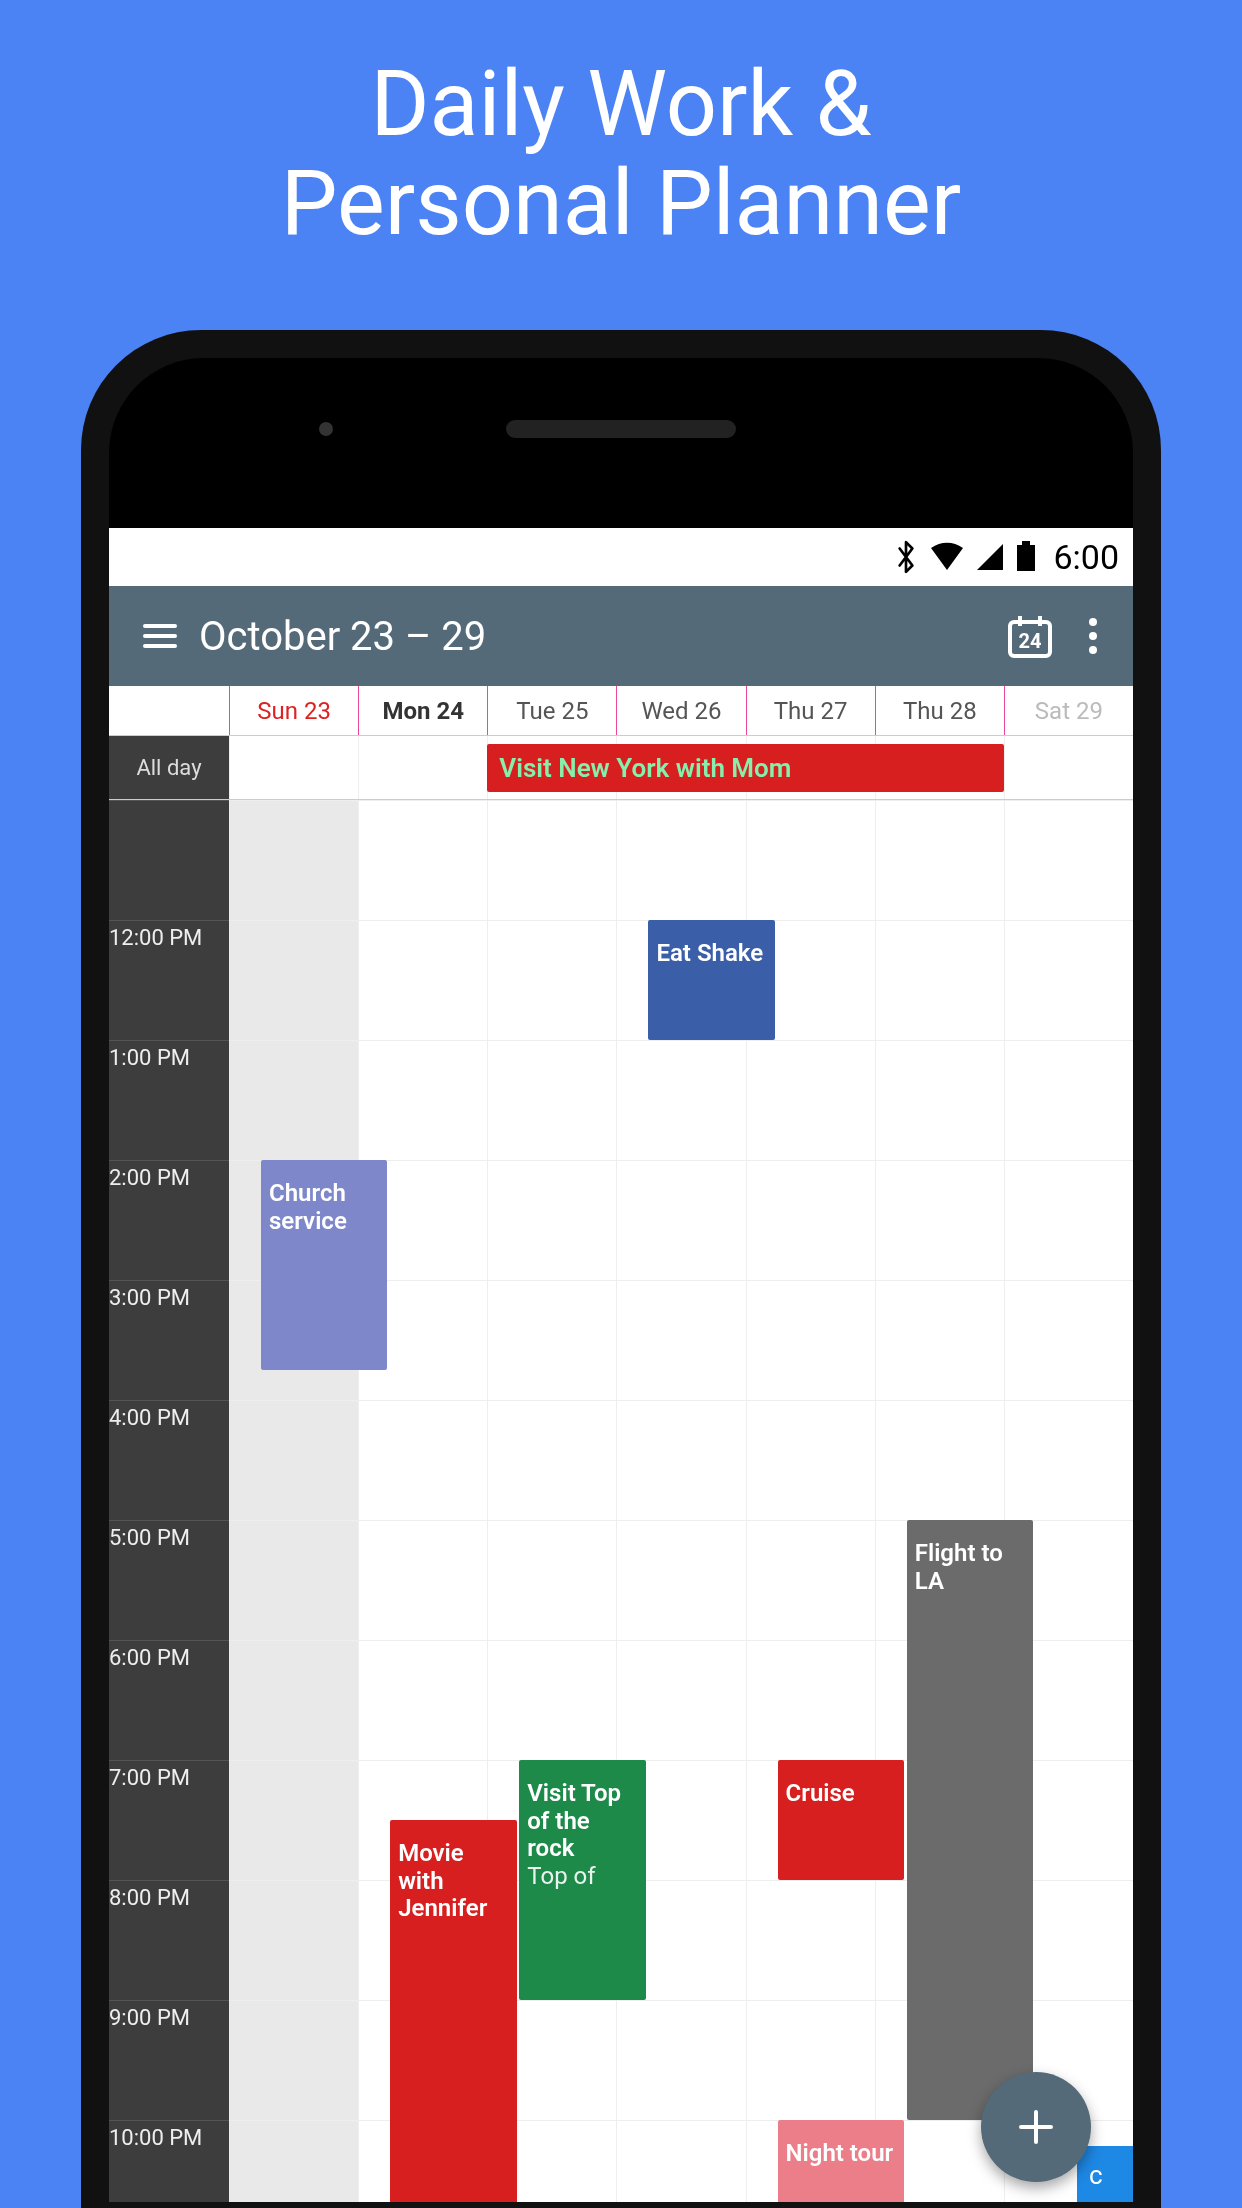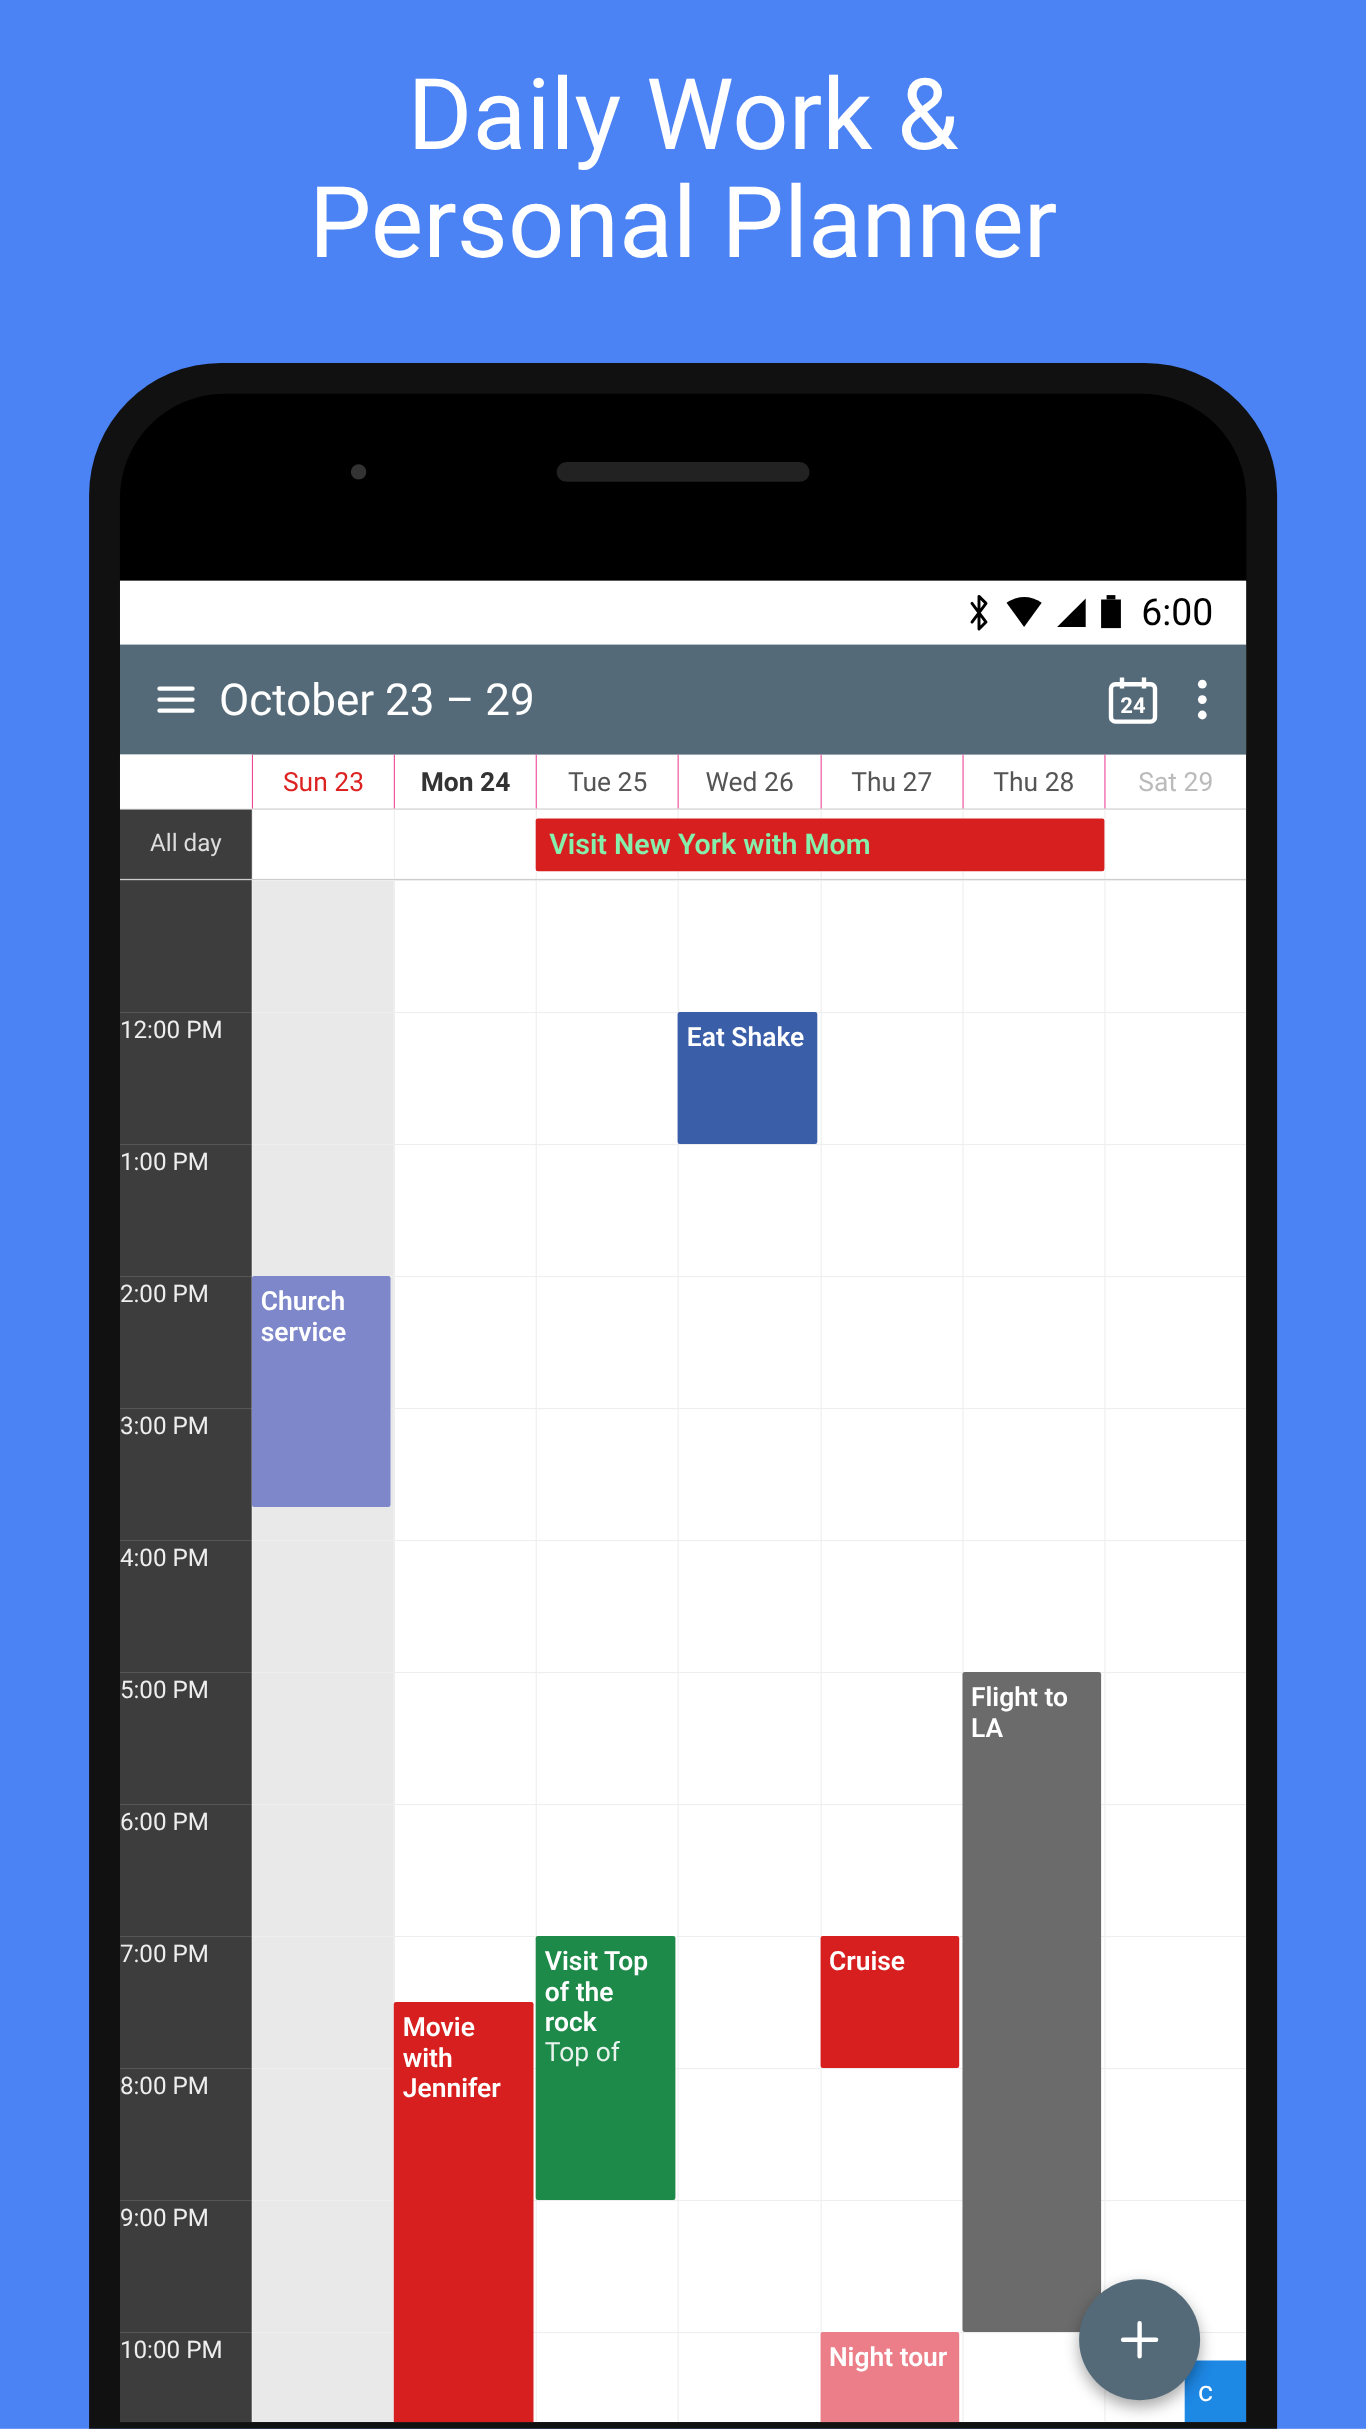--- a/index.html
+++ b/index.html
@@ -55,21 +55,21 @@
     top: 170px; left: 0; right: 0; bottom: 0;
     background: #fff;
     display: flex;
     flex-direction: column;
   }
   .status-bar {
     height: 58px;
     display: flex;
     align-items: center;
     justify-content: flex-end;
-    padding: 0 30px;
+    padding: 0 14px;
     font-size: 32px;
     gap: 10px;
     background: #fff;
     color: #000;
   }
   .status-bar svg { display: block; }
   .app-bar {
     height: 100px;
     background: #556a78;
     display: flex;
@@ -142,24 +142,25 @@
   }
   .days-grid .row-line {
     position:absolute; left:0; right:0;
     border-top:1px solid #eee;
   }
   .event {
     position:absolute;
     color:#fff;
     font-size:24px;
     font-weight:600;
-    padding:10px 8px;
+    padding:20px 8px;
     border-radius:2px;
     line-height:1.15;
     overflow:hidden;
+    margin-left:32px;
   }
   .event .sub { font-weight:400; opacity:0.9; }
 
   .fab {
     position:absolute;
     right:42px; bottom:20px;
     width:110px; height:110px;
     border-radius:55px;
     background:#546a78;
     color:#fff;

